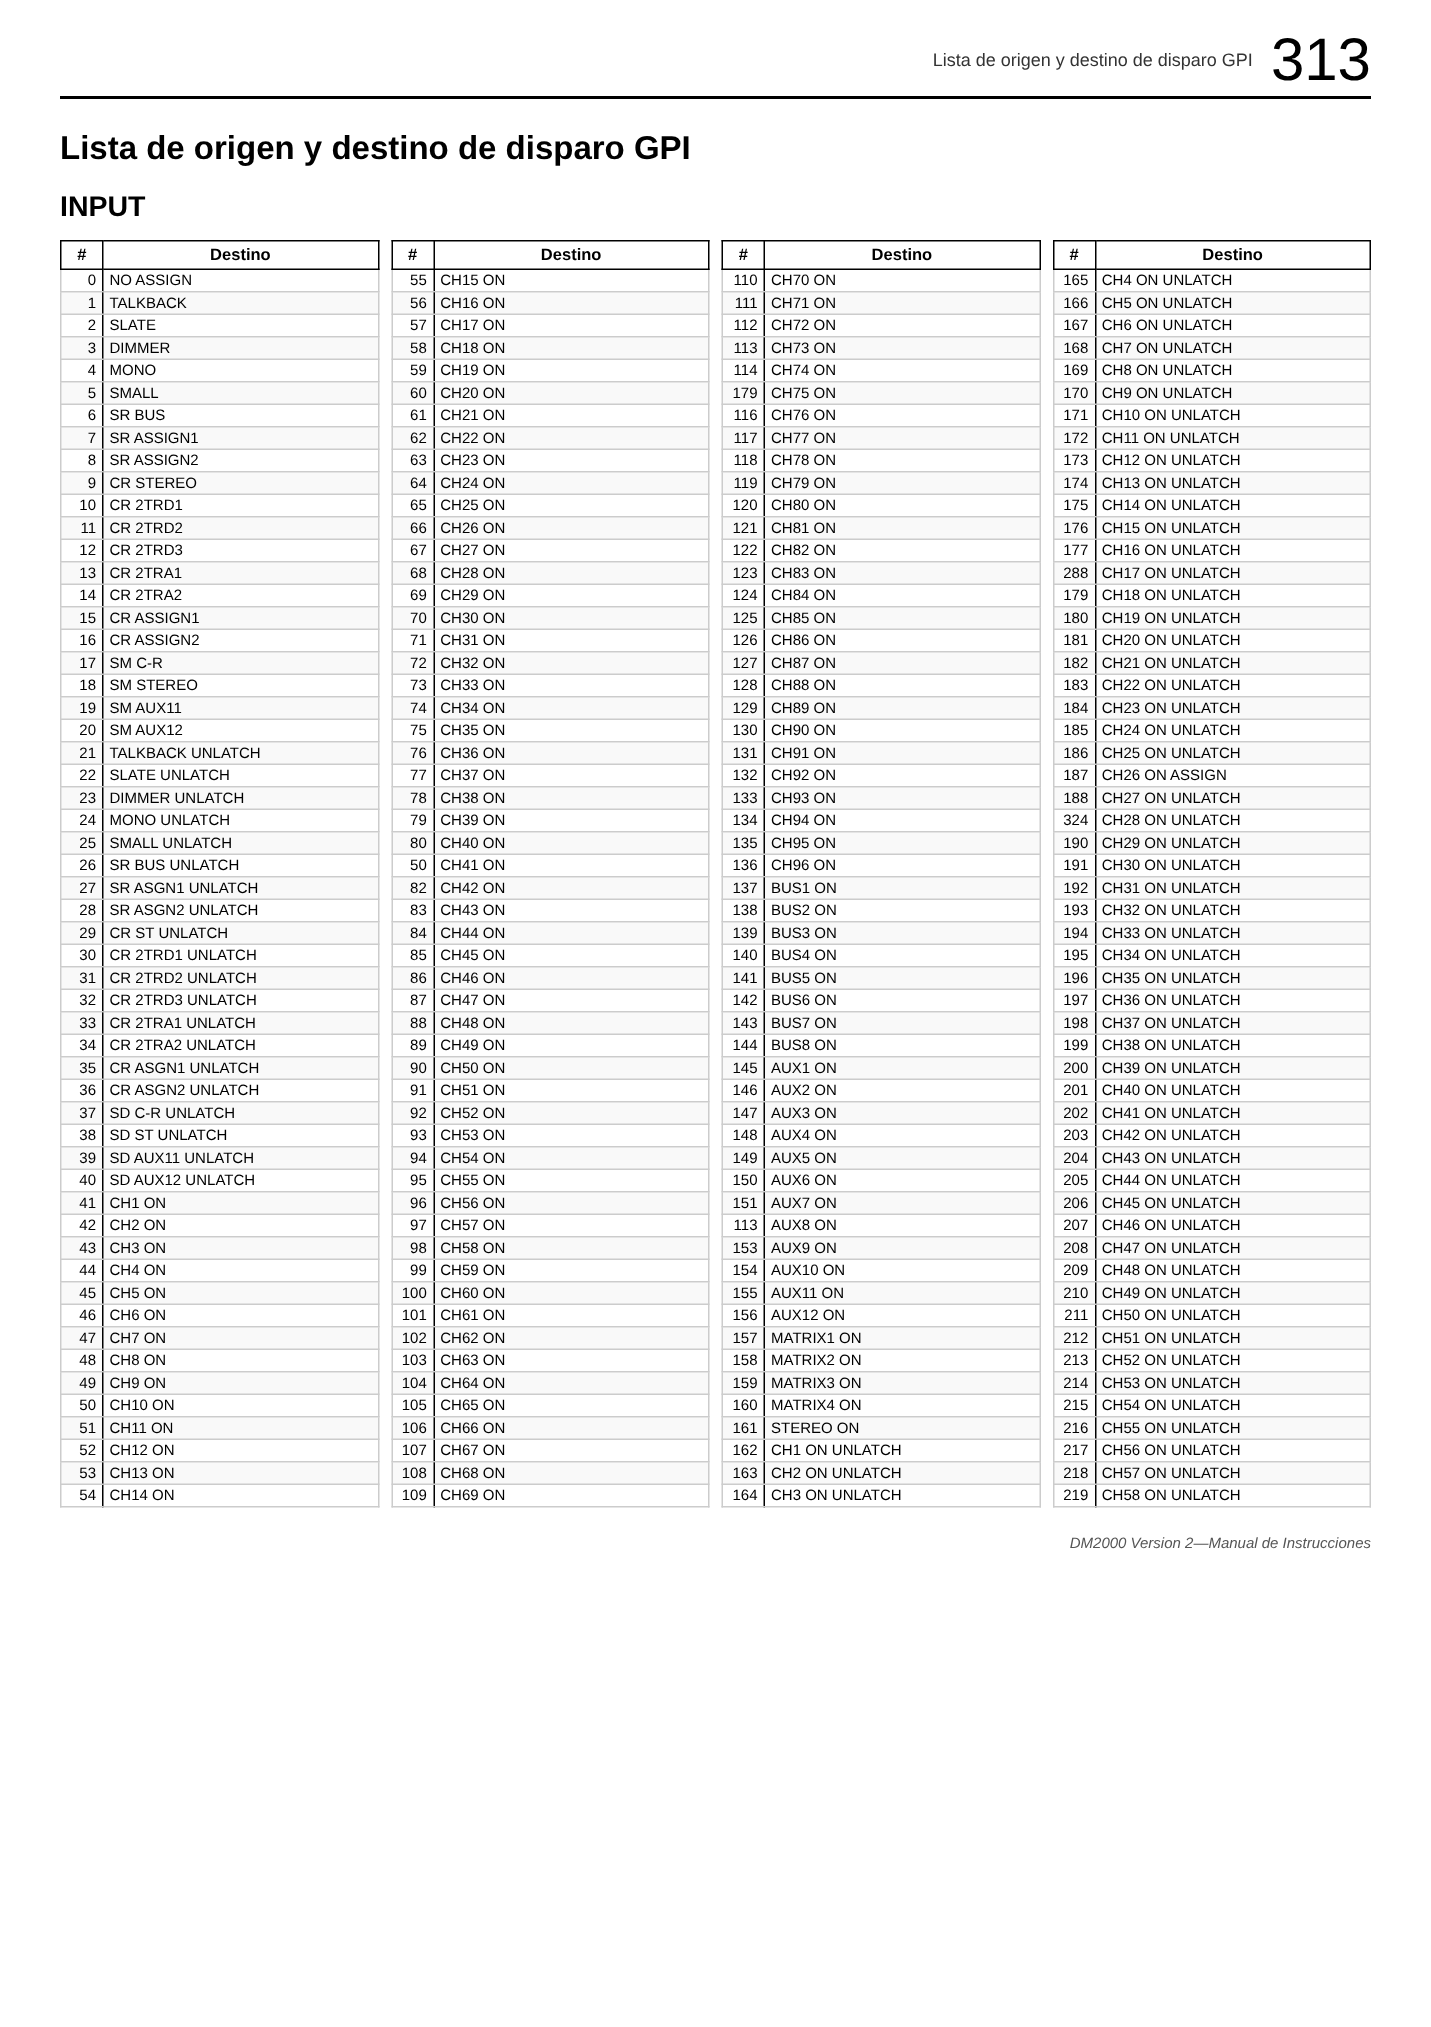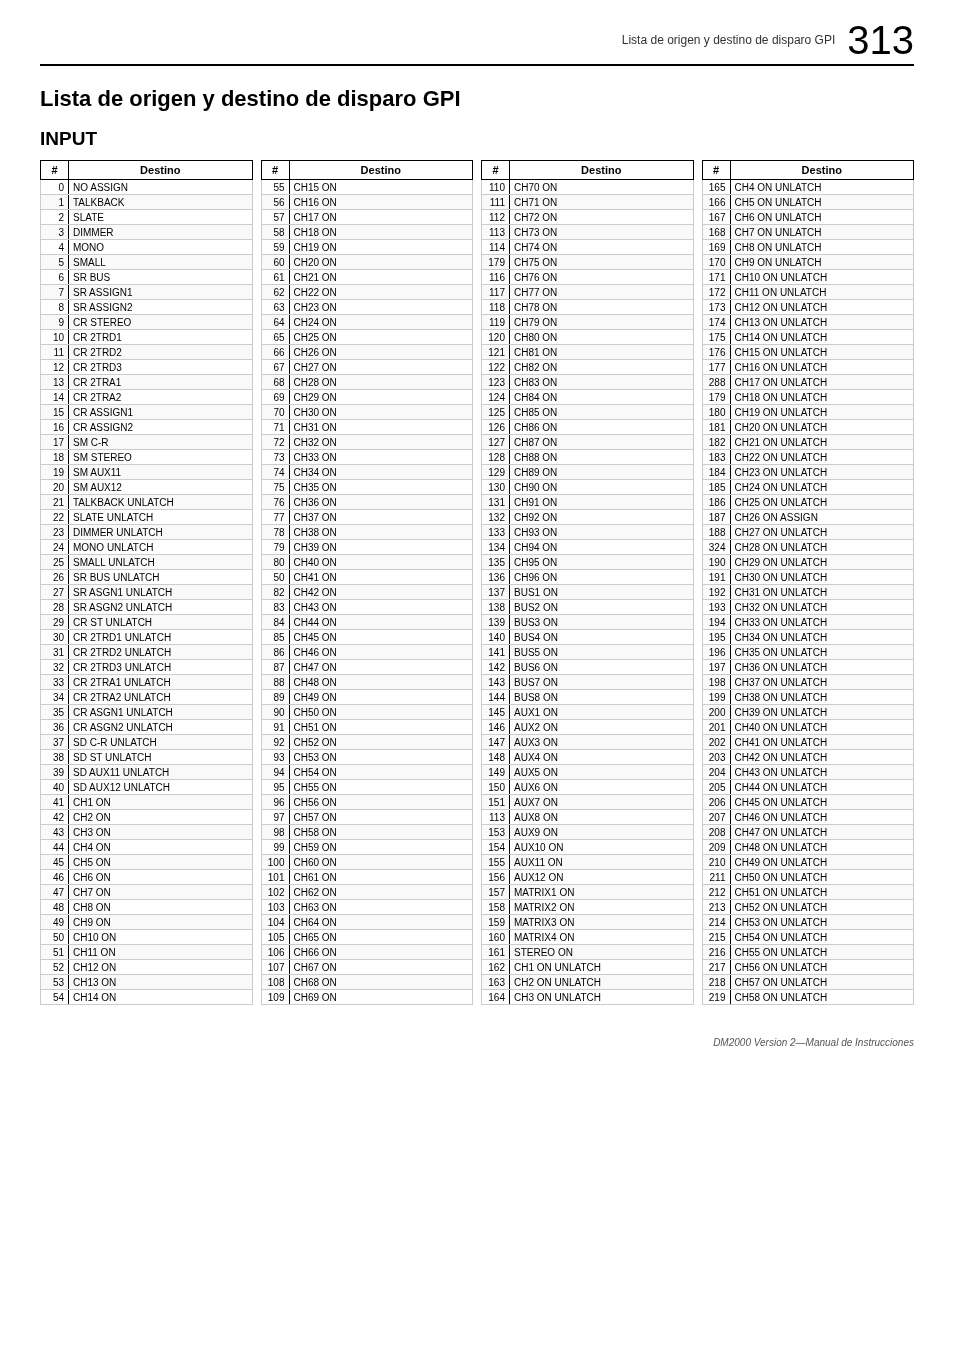--- a/index.html
+++ b/index.html
@@ -69,21 +69,21 @@
     }
     .col-table td:first-child {
       text-align: right;
       border-right: 1px solid #000;
       width: 28px;
     }
     .col-table tr:nth-child(even) td {
       background: #f9f9f9;
     }
     .page-footer {
-      margin-top: 32px;
+      margin-top: 19px;
       text-align: right;
       font-size: 10px;
       color: #555;
       font-style: italic;
     }
   </style>
 </head>
 <body>
 
 <div class="page-header">

